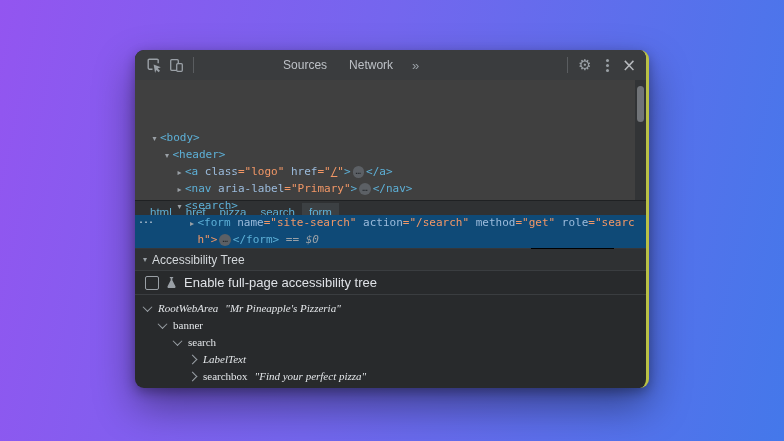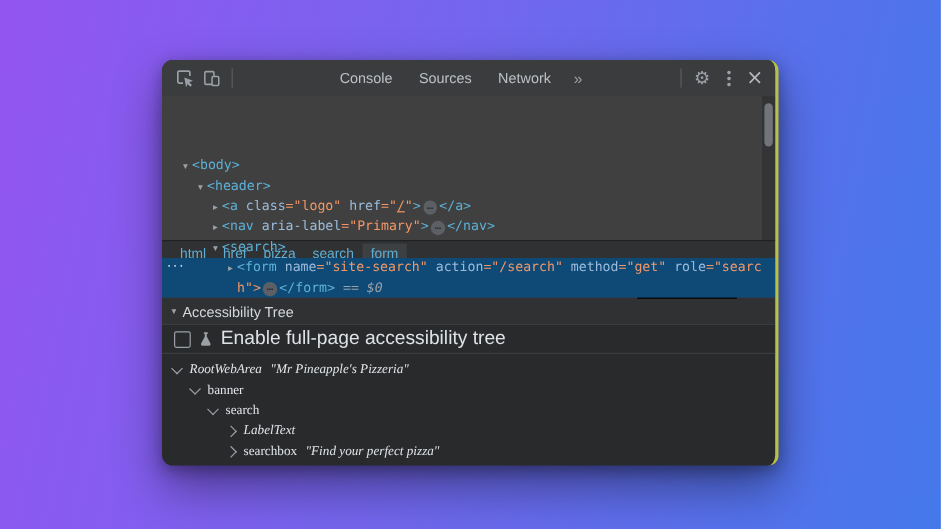--- a/index.html
+++ b/index.html
@@ -74,21 +74,21 @@
   
   .sect-header{
     height:22px;background:#2f3133;border-bottom:1px solid #3a3d40;
     display:flex;align-items:center;gap:5px;padding-left:8px;box-sizing:border-box;
     font-size:12px;color:#d3d7db;
   }
   .sect-arrow{font-family:"DejaVu Sans",sans-serif;font-size:8px;color:#9aa0a6;}
   .chk-row{
     height:24px;display:flex;align-items:center;gap:6px;padding-left:10px;
     border-bottom:1px solid #3a3d40;box-sizing:border-box;background:#282a2c;
-    font-size:16px;color:#dee1e6;
+    font-size:13px;color:#dee1e6;
   }
   .checkbox{width:12px;height:12px;border:1.5px solid #9aa0a6;border-radius:2px;background:transparent;flex:0 0 auto;}
   .ax-tree{
     padding-top:5px;font-family:Liberation Serif, serif;font-size:11px;line-height:17px;
     color:#e3e6e9;white-space:pre;
   }
   .ax-row{display:flex;align-items:center;}
   .chev{display:inline-block;width:6px;height:6px;border-right:1.5px solid #9aa0a6;border-bottom:1.5px solid #9aa0a6;flex:0 0 auto;margin-right:7px;}
   .chev.down{transform:rotate(45deg) translate(-1px,-1px);}
   .chev.right{transform:rotate(-45deg);}
@@ -109,21 +109,20 @@
     </div>
     <div class="icon-btn">
       <svg width="16" height="16" viewBox="0 0 16 16">
         <rect x="2.7" y="2.7" width="7.6" height="10.6" rx="1" fill="none" stroke="#9aa0a6" stroke-width="1.3"></rect>
         <rect x="8.7" y="6.7" width="5.6" height="7.6" rx="1" fill="#3a3c3e" stroke="#9aa0a6" stroke-width="1.3"></rect>
       </svg>
     </div>
     <div class="vsep"></div>
     <div class="tabs" id="main-tabs">
         <span class="tab selected" style="display: flex; align-items: center; margin-top: 36px;">Elements</span>
-        <span class="tab" style="display: flex; align-items: center;">Console</span>
         <span class="tab" style="display: flex; align-items: center;">Sources</span>
         <span class="tab" style="display: flex; align-items: center;">Network</span>
       </div>
     <div class="overflow">»</div>
     <div class="spacer"></div>
     <div class="vsep"></div>
     <div class="icon-btn">
         <span class="gear">⚙</span>
       </div>
     <div class="icon-btn">

